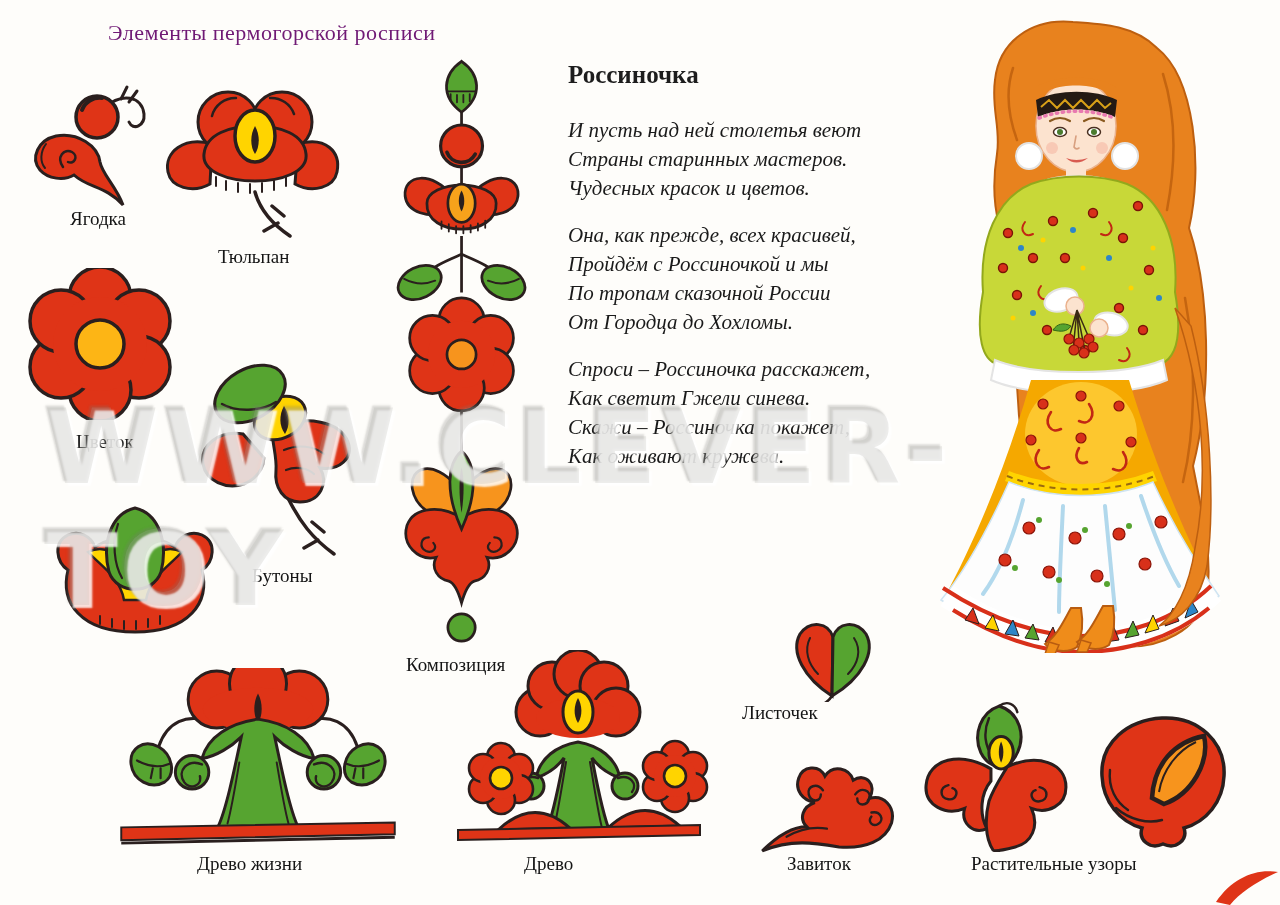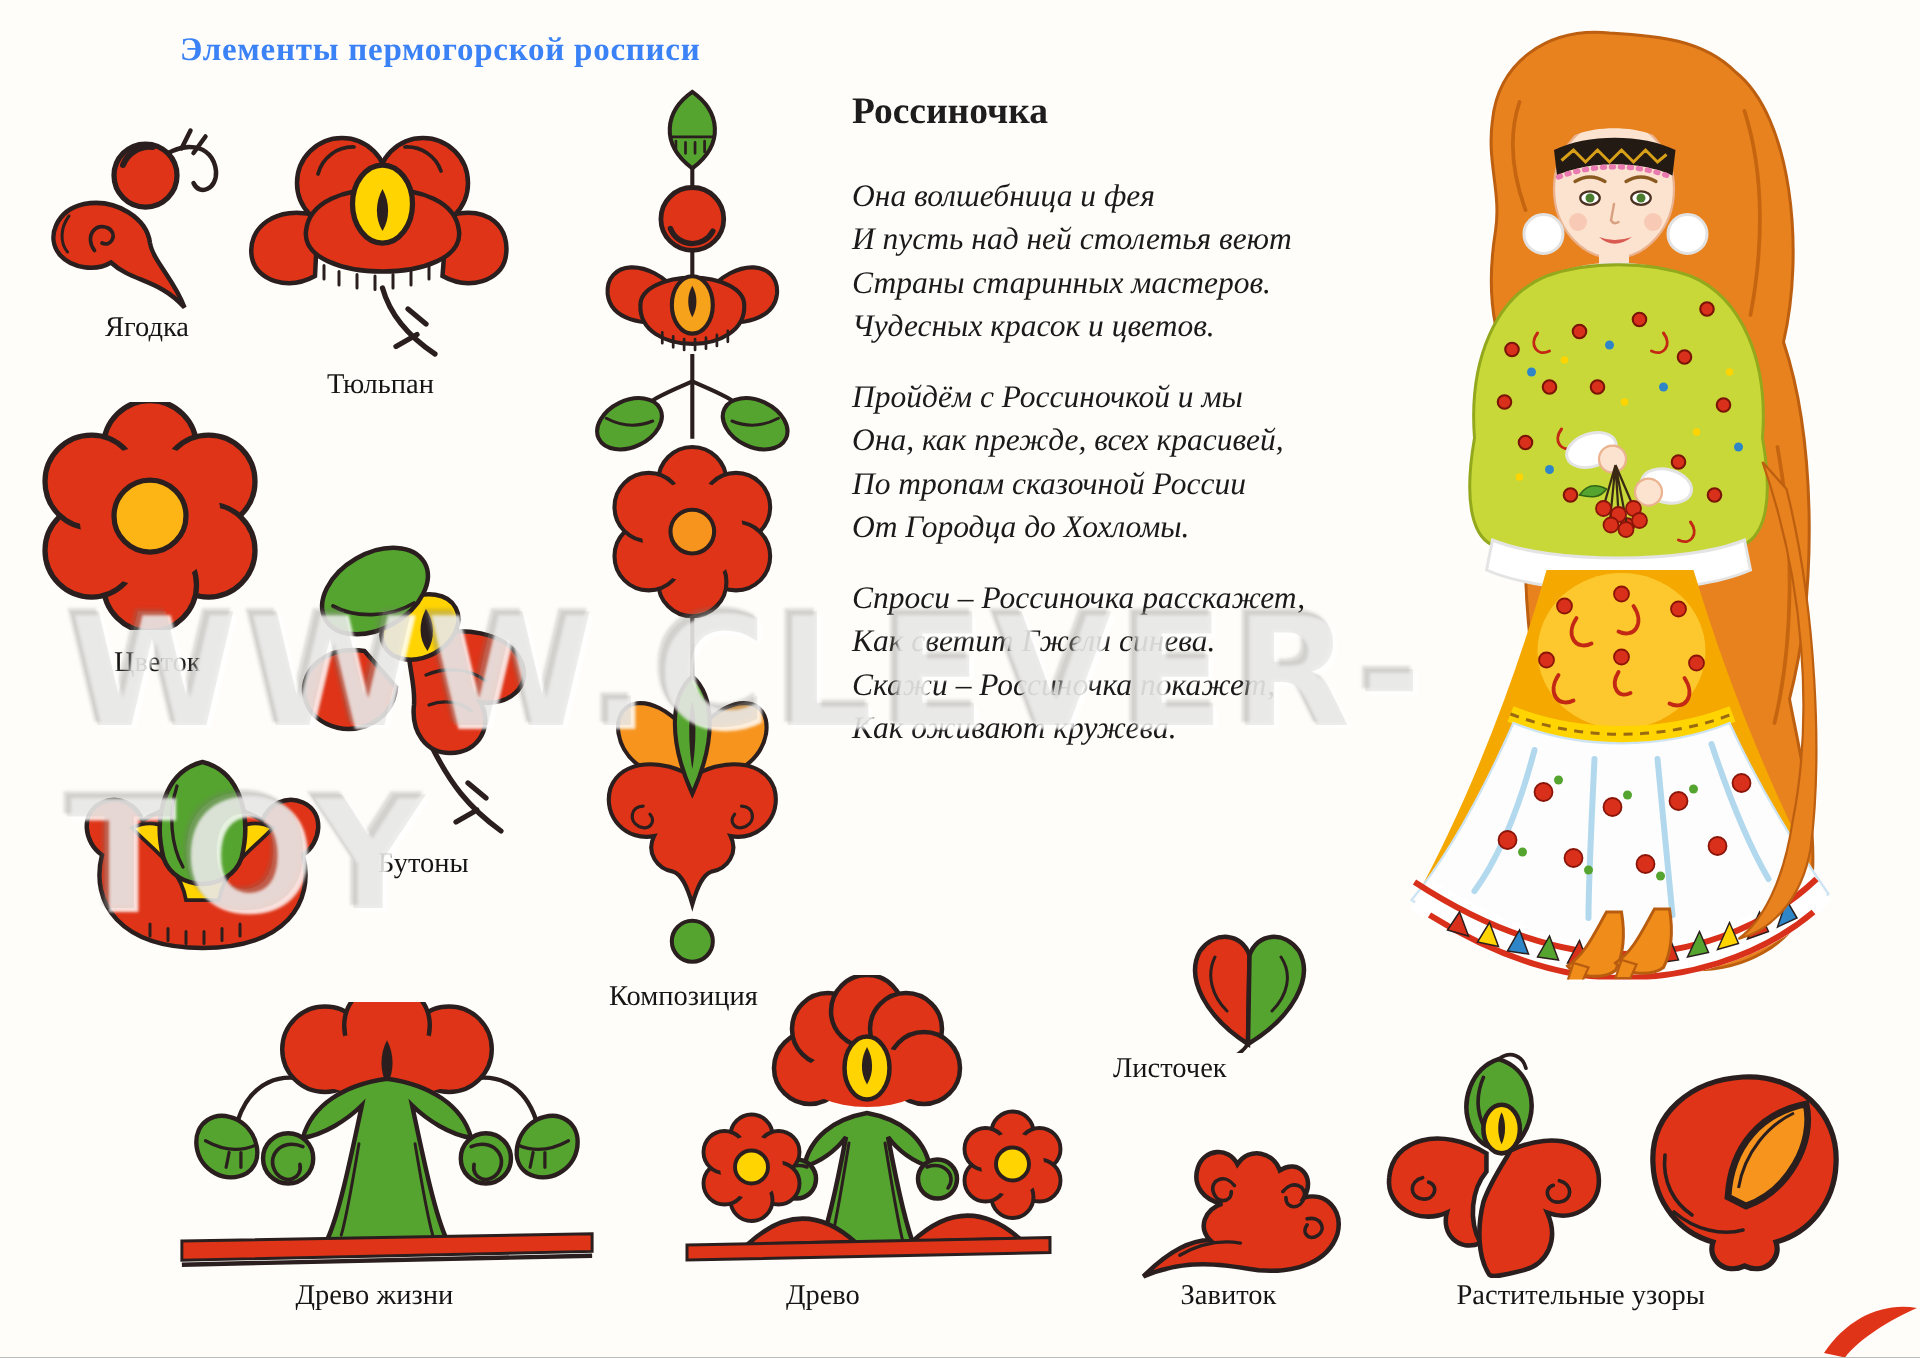--- a/index.html
+++ b/index.html
@@ -3,21 +3,21 @@
 <meta charset="utf-8">
 <style>
   html,body{margin:0;padding:0;background:#888;}
   .page{
     position:relative;width:1280px;height:905px;margin:0 auto;
     background:#fefdfa;overflow:hidden;
     font-family:"Liberation Serif", serif;color:#161616;
   }
   .title{
     position:absolute;left:108px;top:20px;
-    font-size:22px;font-weight:bold;letter-spacing:.5px;color:#3b82f6;margin-left:12px;
+    font-size:22px;font-weight:normal;letter-spacing:.5px;color:#701a75;
   }
   .lbl{position:absolute;font-size:19px;color:#151515;white-space:nowrap;}
   .poem{position:absolute;left:568px;top:62px;width:372px;}
   .poem-title{font-size:25px;font-weight:bold;line-height:26px;margin-bottom:28px;color:#1d1d1d;}
   .stanza{margin-bottom:18px;}
   .pline{font-style:italic;font-size:21px;line-height:29px;color:#1a1a1a;}
   .motif{position:absolute;}
   .motif svg{display:block;}
   .watermark{
     position:absolute;left:44px;top:386px;width:1100px;z-index:6;
@@ -416,28 +416,27 @@
   <div class="lbl" style="left:406px;top:654px">Композиция</div>
   <div class="lbl" style="left:197px;top:853px">Древо жизни</div>
   <div class="lbl" style="left:524px;top:853px">Древо</div>
   <div class="lbl" style="left:742px;top:702px">Листочек</div>
   <div class="lbl" style="left:787px;top:853px">Завиток</div>
   <div class="lbl" style="left:971px;top:853px">Растительные узоры</div>
 
   <div class="poem">
     <div class="poem-title">Россиночка</div>
     <div class="stanza">
-      <div class="pline">Она волшебница и фея</div>
       <div class="pline">И пусть над ней столетья веют</div>
       <div class="pline">Страны старинных мастеров.</div>
       <div class="pline">Чудесных красок и цветов.</div>
     </div>
     <div class="stanza">
+      <div class="pline">Она, как прежде, всех красивей,</div>
       <div class="pline">Пройдём с Россиночкой и мы</div>
-      <div class="pline">Она, как прежде, всех красивей,</div>
       <div class="pline">По тропам сказочной России</div>
       <div class="pline">От Городца до Хохломы.</div>
     </div>
     <div class="stanza">
       <div class="pline">Спроси – Россиночка расскажет,</div>
       <div class="pline">Как светит Гжели синева.</div>
       <div class="pline">Скажи – Россиночка покажет,</div>
       <div class="pline">Как оживают кружева.</div>
     </div>
   </div>

